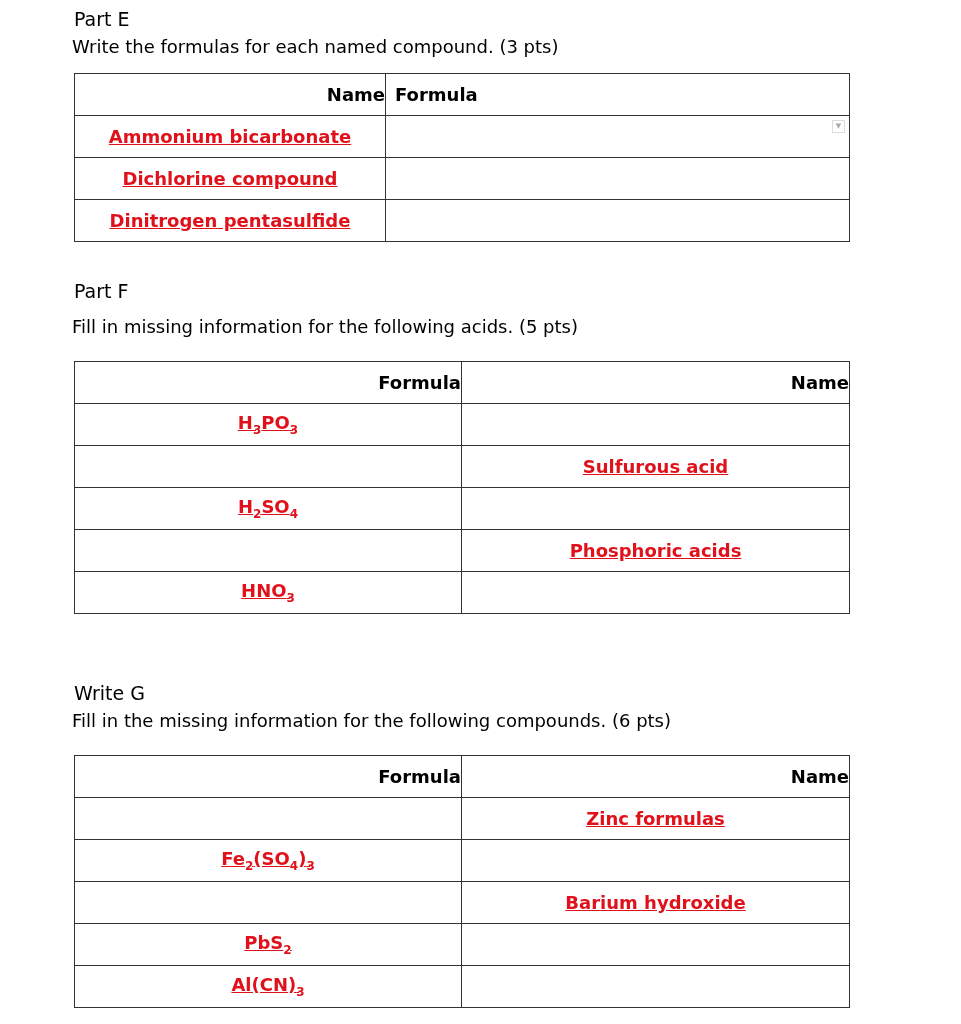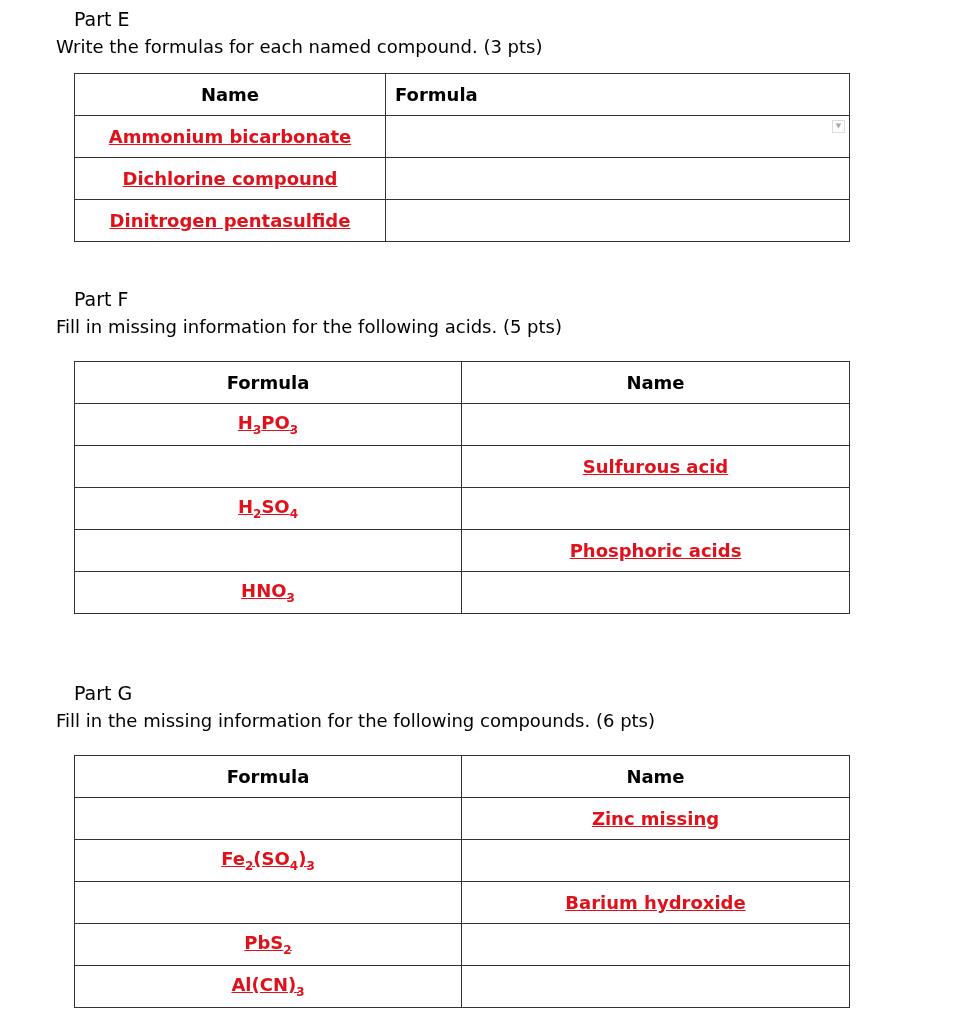--- a/index.html
+++ b/index.html
@@ -1,21 +1,21 @@
 <!DOCTYPE html>
 <html><head>
 <meta charset="utf-8">
 <style>
   html,body{margin:0;padding:0;background:#fff;}
   body{width:961px;height:1024px;position:relative;overflow:hidden;font-family:"DejaVu Sans","Liberation Sans",sans-serif;color:#000;}
   .part-title{position:absolute;left:74px;font-weight:normal;font-size:19px;}
-  .part-desc{position:absolute;left:56px;font-size:18px;}
+  .part-desc{position:absolute;left:72px;font-size:18px;}
   table{position:absolute;left:74px;border-collapse:collapse;table-layout:fixed;}
   td{border:1.5px solid #333;padding:0;text-align:center;font-weight:bold;font-size:18px;height:41px;}
-  .hdr{color:#000;}
+  .hdr{color:#000;text-align:right;}
   .red{color:#e0111b;text-decoration:underline;}
   .left{text-align:left;padding-left:9px;}
   sub{font-size:12px;}
   .dd{position:absolute;right:4px;top:4px;width:11px;height:11px;border:1px solid #ddd;font-size:7px;color:#aaa;line-height:11px;text-align:center;}
 </style>
 </head>
 <body>
 
 <div class="part-title" style="top:8px">Part E</div>
 <div class="part-desc" style="top:36px">Write the formulas for each named compound. (3 pts)</div>
@@ -39,21 +39,21 @@
     <td class="red">Dichlorine compound</td>
     <td></td>
   </tr>
   <tr>
     <td class="red">Dinitrogen pentasulfide</td>
     <td></td>
   </tr>
 </tbody>
   </table>
 
-<div class="part-title" style="top:288px">Part F</div>
+<div class="part-title" style="top:280px">Part F</div>
 <div class="part-desc" style="top:316px">Fill in missing information for the following acids. (5 pts)</div>
 <table style="top:361px;width:775px">
   <colgroup>
       <col style="width:387px">
       <col style="width:388px">
     </colgroup>
   <tbody>
       <tr>
     <td class="hdr">Formula</td>
     <td class="hdr">Name</td>
@@ -74,35 +74,35 @@
     <td></td>
     <td class="red">Phosphoric acids</td>
   </tr>
   <tr>
     <td class="red">HNO<sub>3</sub></td>
     <td></td>
   </tr>
 </tbody>
   </table>
 
-<div class="part-title" style="top:682px">Part G</div>
+<div class="part-title" style="top:682px">Write G</div>
 <div class="part-desc" style="top:710px">Fill in the missing information for the following compounds. (6 pts)</div>
 <table style="top:755px;width:775px">
   <colgroup>
       <col style="width:387px">
       <col style="width:388px">
     </colgroup>
   <tbody>
       <tr>
     <td class="hdr">Formula</td>
     <td class="hdr">Name</td>
   </tr>
   <tr>
     <td></td>
-    <td class="red">Zinc missing</td>
+    <td class="red">Zinc formulas</td>
   </tr>
   <tr>
     <td class="red">Fe<sub>2</sub>(SO<sub>4</sub>)<sub>3</sub></td>
     <td></td>
   </tr>
   <tr>
     <td></td>
     <td class="red">Barium hydroxide</td>
   </tr>
   <tr>

